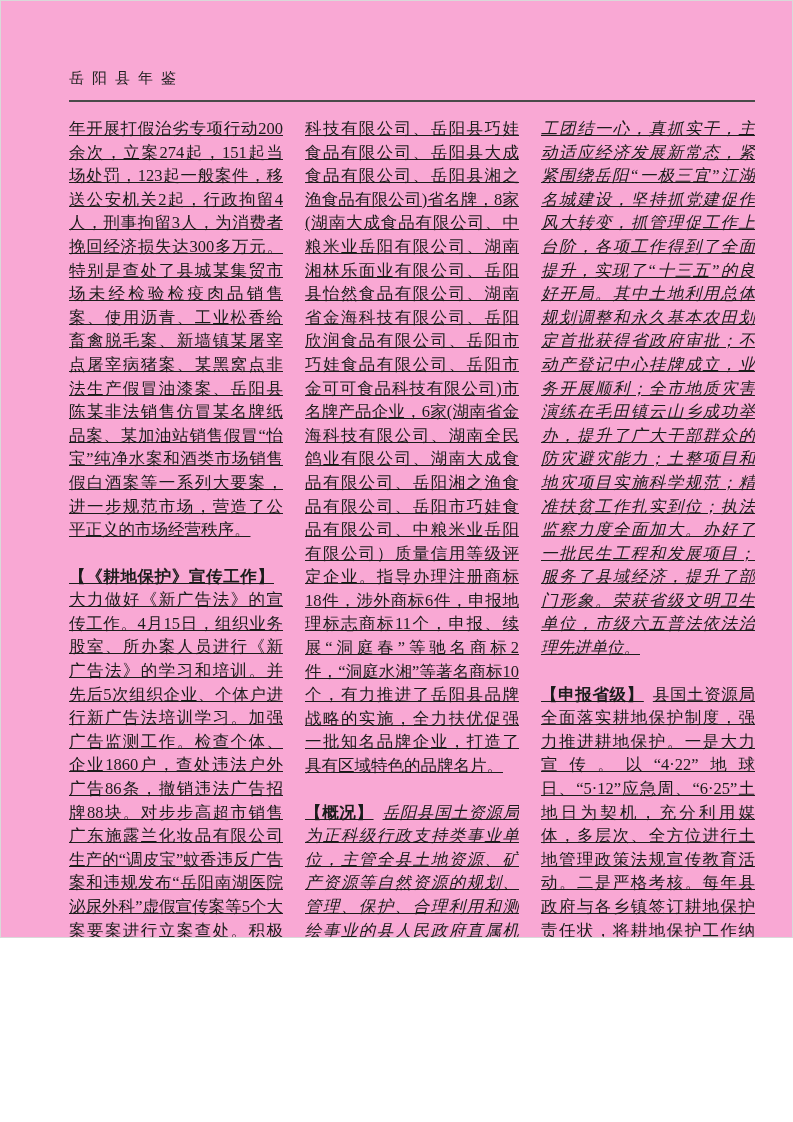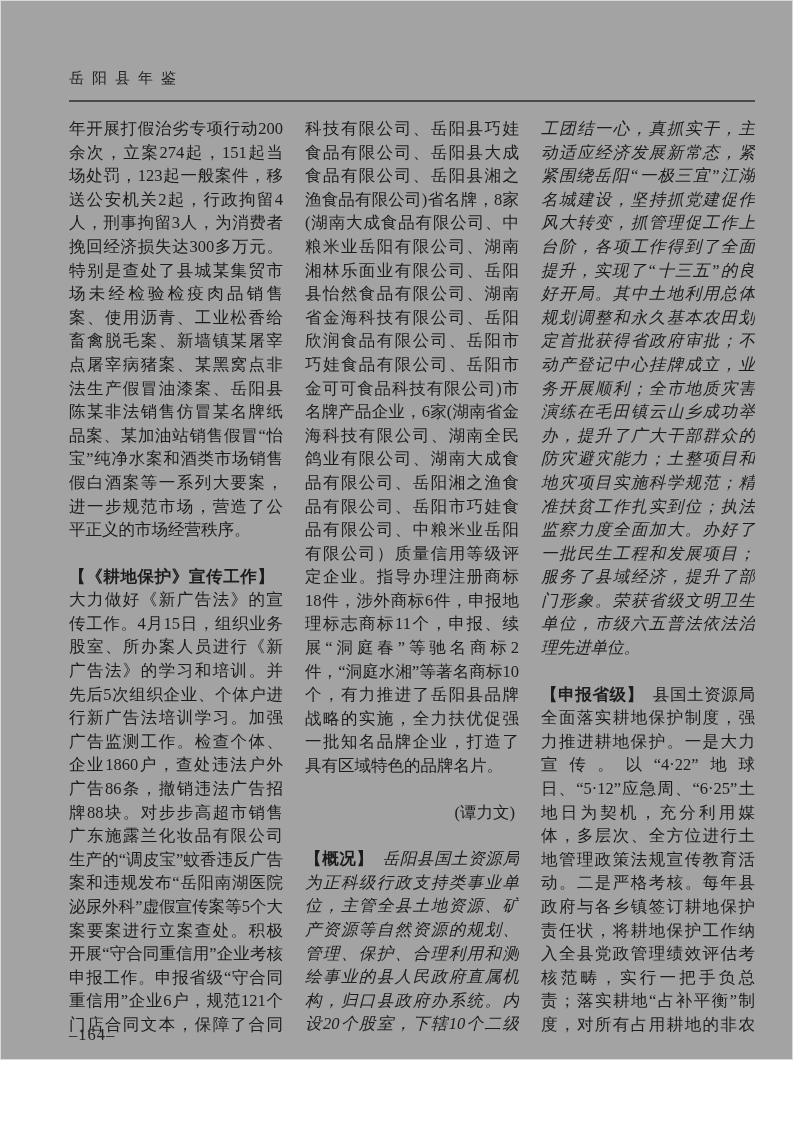--- a/index.html
+++ b/index.html
@@ -1,19 +1,19 @@
 <!DOCTYPE html>
 <html><head>
 <meta charset="utf-8">
 <style>
   html,body{margin:0;padding:0;background:#ffffff;}
   .page{
     position:relative;
-    width:793px;height:1060px;
-    background:#a3a3a3;
+    width:793px;height:938px;
+    background:#f9a8d4;
     box-sizing:border-box;
     border:1px solid #d9d9d9;
     font-family:"Liberation Serif","DejaVu Serif",serif;
     color:#1c1c1c;
     overflow:hidden;
   }
   .header-title{
     position:absolute;left:68px;top:68px;
     font-family:"Liberation Sans","DejaVu Sans",sans-serif;
     font-size:15px;letter-spacing:8px;color:#222;
@@ -23,20 +23,21 @@
     border-top:2px solid #4a4a4a;
   }
   .content{
     position:absolute;left:68px;top:116px;width:686px;height:916px;
     display:flex;column-gap:22px;
   }
   .col{
     width:214px;flex:0 0 214px;overflow:hidden;
     font-size:16.5px;line-height:23.6px;
     text-align:justify;
+    text-decoration:underline;
   }
   .para{margin:0;}
   .para + .para{margin-top:23px;}
   .para-head{
     font-family:"Liberation Sans","DejaVu Sans",sans-serif;
     font-weight:bold;margin-right:9px;
   }
   .kai{font-style:italic;}
   .signature{
     margin-top:0;text-align:right;padding-right:4px;
@@ -65,21 +66,20 @@
   <div class="content">
 
     <div class="col">
       <p class="para"><span>年开展打假治劣专项行动200余次，立案274起，151起当场处罚，123起一般案件，移送公安机关2起，行政拘留4人，刑事拘留3人，为消费者挽回经济损失达300多万元。特别是查处了县城某集贸市场未经检验检疫肉品销售案、使用沥青、工业松香给畜禽脱毛案、新墙镇某屠宰点屠宰病猪案、某黑窝点非法生产假冒油漆案、岳阳县陈某非法销售仿冒某名牌纸品案、某加油站销售假冒“怡宝”纯净水案和酒类市场销售假白酒案等一系列大要案，进一步规范市场，营造了公平正义的市场经营秩序。</span></p>
       <p class="para"><span class="para-head">【《耕地保护》宣传工作】</span><span>大力做好《新广告法》的宣传工作。4月15日，组织业务股室、所办案人员进行《新广告法》的学习和培训。并先后5次组织企业、个体户进行新广告法培训学习。加强广告监测工作。检查个体、企业1860户，查处违法户外广告86条，撤销违法广告招牌88块。对步步高超市销售广东施露兰化妆品有限公司生产的“调皮宝”蚊香违反广告案和违规发布“岳阳南湖医院泌尿外科”虚假宣传案等5个大案要案进行立案查处。积极开展“守合同重信用”企业考核申报工作。申报省级“守合同重信用”企业6户，规范121个门店合同文本，保障了合同监管工作健康有序发展。</span></p>
 
     </div>
 
     <div class="col">
       <p class="para"><span>科技有限公司、岳阳县巧娃食品有限公司、岳阳县大成食品有限公司、岳阳县湘之渔食品有限公司)省名牌，8家(湖南大成食品有限公司、中粮米业岳阳有限公司、湖南湘林乐面业有限公司、岳阳县怡然食品有限公司、湖南省金海科技有限公司、岳阳欣润食品有限公司、岳阳市巧娃食品有限公司、岳阳市金可可食品科技有限公司)市名牌产品企业，6家(湖南省金海科技有限公司、湖南全民鸽业有限公司、湖南大成食品有限公司、岳阳湘之渔食品有限公司、岳阳市巧娃食品有限公司、中粮米业岳阳有限公司）质量信用等级评定企业。指导办理注册商标18件，涉外商标6件，申报地理标志商标11个，申报、续展“洞庭春”等驰名商标2件，“洞庭水湘”等著名商标10个，有力推进了岳阳县品牌战略的实施，全力扶优促强一批知名品牌企业，打造了具有区域特色的品牌名片。</span></p>
-      <p class="para signature">(谭力文)</p>
       <p class="para"><span class="para-head">【概况】</span><span class="kai">岳阳县国土资源局为正科级行政支持类事业单位，主管全县土地资源、矿产资源等自然资源的规划、管理、保护、合理利用和测绘事业的县人民政府直属机构，归口县政府办系统。内设20个股室，下辖10个二级机构和16个国土资源所，共有干部职工370人。2016年，县国土资源局干部职</span></p>
     </div>
 
     <div class="col">
       <p class="para kai"><span>工团结一心，真抓实干，主动适应经济发展新常态，紧紧围绕岳阳“一极三宜”江湖名城建设，坚持抓党建促作风大转变，抓管理促工作上台阶，各项工作得到了全面提升，实现了“十三五”的良好开局。其中土地利用总体规划调整和永久基本农田划定首批获得省政府审批；不动产登记中心挂牌成立，业务开展顺利；全市地质灾害演练在毛田镇云山乡成功举办，提升了广大干部群众的防灾避灾能力；土整项目和地灾项目实施科学规范；精准扶贫工作扎实到位；执法监察力度全面加大。办好了一批民生工程和发展项目；服务了县域经济，提升了部门形象。荣获省级文明卫生单位，市级六五普法依法治理先进单位。</span></p>
       <p class="para"><span class="para-head">【申报省级】</span><span>县国土资源局全面落实耕地保护制度，强力推进耕地保护。一是大力宣传。以“4·22”地球日、“5·12”应急周、“6·25”土地日为契机，充分利用媒体，多层次、全方位进行土地管理政策法规宣传教育活动。二是严格考核。每年县政府与各乡镇签订耕地保护责任状，将耕地保护工作纳入全县党政管理绩效评估考核范畴，实行一把手负总责；落实耕地“占补平衡”制度，对所有占用耕地的非农建设项目实行占一补一，先补后占。三是加大投入。开展新一轮土地利用总体规划修编、永久基本农田划定及数据库建立工作；推进农村集体土地确权登记发证、低丘缓坡等未利用地开发利用和先建后补试点等工作。2016年，</span></p>
     </div>
 
   </div>
 

